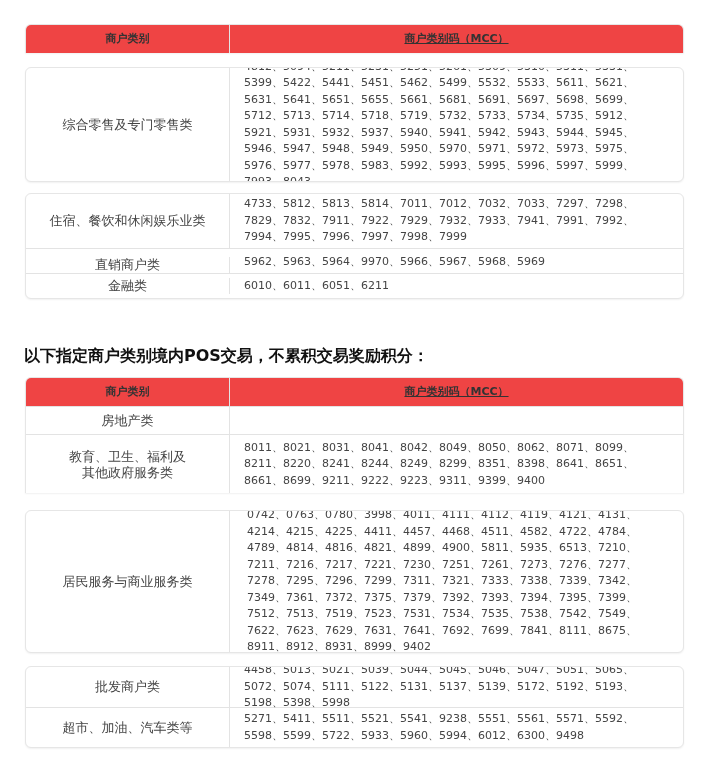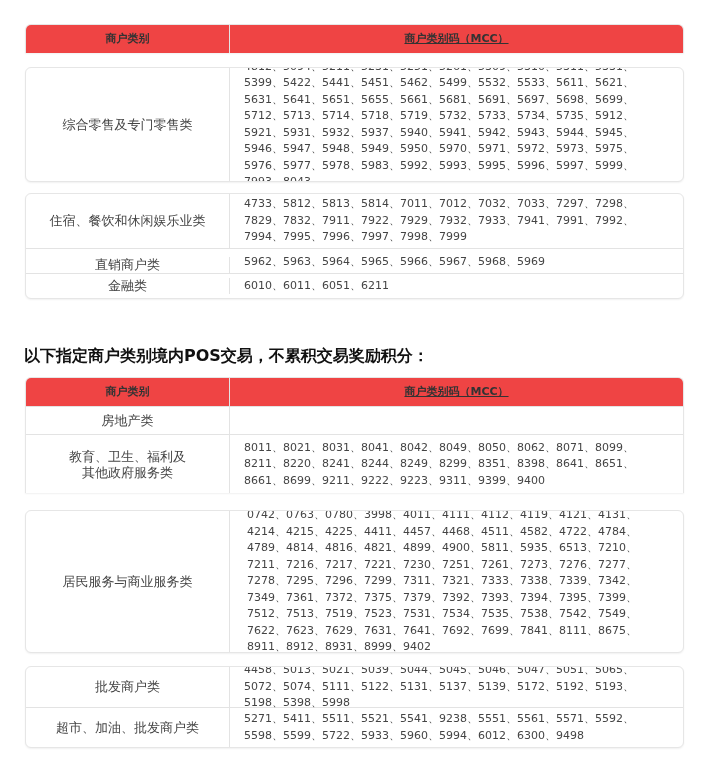--- a/index.html
+++ b/index.html
@@ -39,21 +39,21 @@
   </div>
 </div>
 
 <div class="card" style="top:193px;height:104px;">
   <div class="row" style="height:54px;">
     <div class="cell-l">住宿、餐饮和休闲娱乐业类</div>
     <div class="cell-r">4733、5812、5813、5814、7011、7012、7032、7033、7297、7298、7829、7832、7911、7922、7929、7932、7933、7941、7991、7992、7994、7995、7996、7997、7998、7999</div>
   </div>
   <div class="row" style="height:24px;align-items:flex-end;">
     <div class="cell-l">直销商户类</div>
-    <div class="cell-r">5962、5963、5964、5965、5966、5967、5968、5969</div>
+    <div class="cell-r">5962、5963、5964、9970、5966、5967、5968、5969</div>
   </div>
   <div class="row" style="height:24px;align-items:center;">
     <div class="cell-l">金融类</div>
     <div class="cell-r">6010、6011、6051、6211</div>
   </div>
 </div>
 
 <div class="title">以下指定商户类别境内POS交易，不累积交易奖励积分：</div>
 
 <div class="card" style="top:377px;height:115px;border-bottom:none;border-radius:6px 6px 0 0;">
@@ -79,16 +79,16 @@
     <div class="cell-r" style="padding-left:17px;">0742、0763、0780、3998、4011、4111、4112、4119、4121、4131、4214、4215、4225、4411、4457、4468、4511、4582、4722、4784、4789、4814、4816、4821、4899、4900、5811、5935、6513、7210、7211、7216、7217、7221、7230、7251、7261、7273、7276、7277、7278、7295、7296、7299、7311、7321、7333、7338、7339、7342、7349、7361、7372、7375、7379、7392、7393、7394、7395、7399、7512、7513、7519、7523、7531、7534、7535、7538、7542、7549、7622、7623、7629、7631、7641、7692、7699、7841、8111、8675、8911、8912、8931、8999、9402</div>
   </div>
 </div>
 
 <div class="card" style="top:666px;height:80px;">
   <div class="row" style="height:40px;">
     <div class="cell-l">批发商户类</div>
     <div class="cell-r">4458、5013、5021、5039、5044、5045、5046、5047、5051、5065、5072、5074、5111、5122、5131、5137、5139、5172、5192、5193、5198、5398、5998</div>
   </div>
   <div class="row" style="height:39px;">
-    <div class="cell-l">超市、加油、批发商户类</div>
+    <div class="cell-l">超市、加油、汽车类等</div>
     <div class="cell-r">5271、5411、5511、5521、5541、9238、5551、5561、5571、5592、5598、5599、5722、5933、5960、5994、6012、6300、9498</div>
   </div>
 </div>
 
 </body></html>

